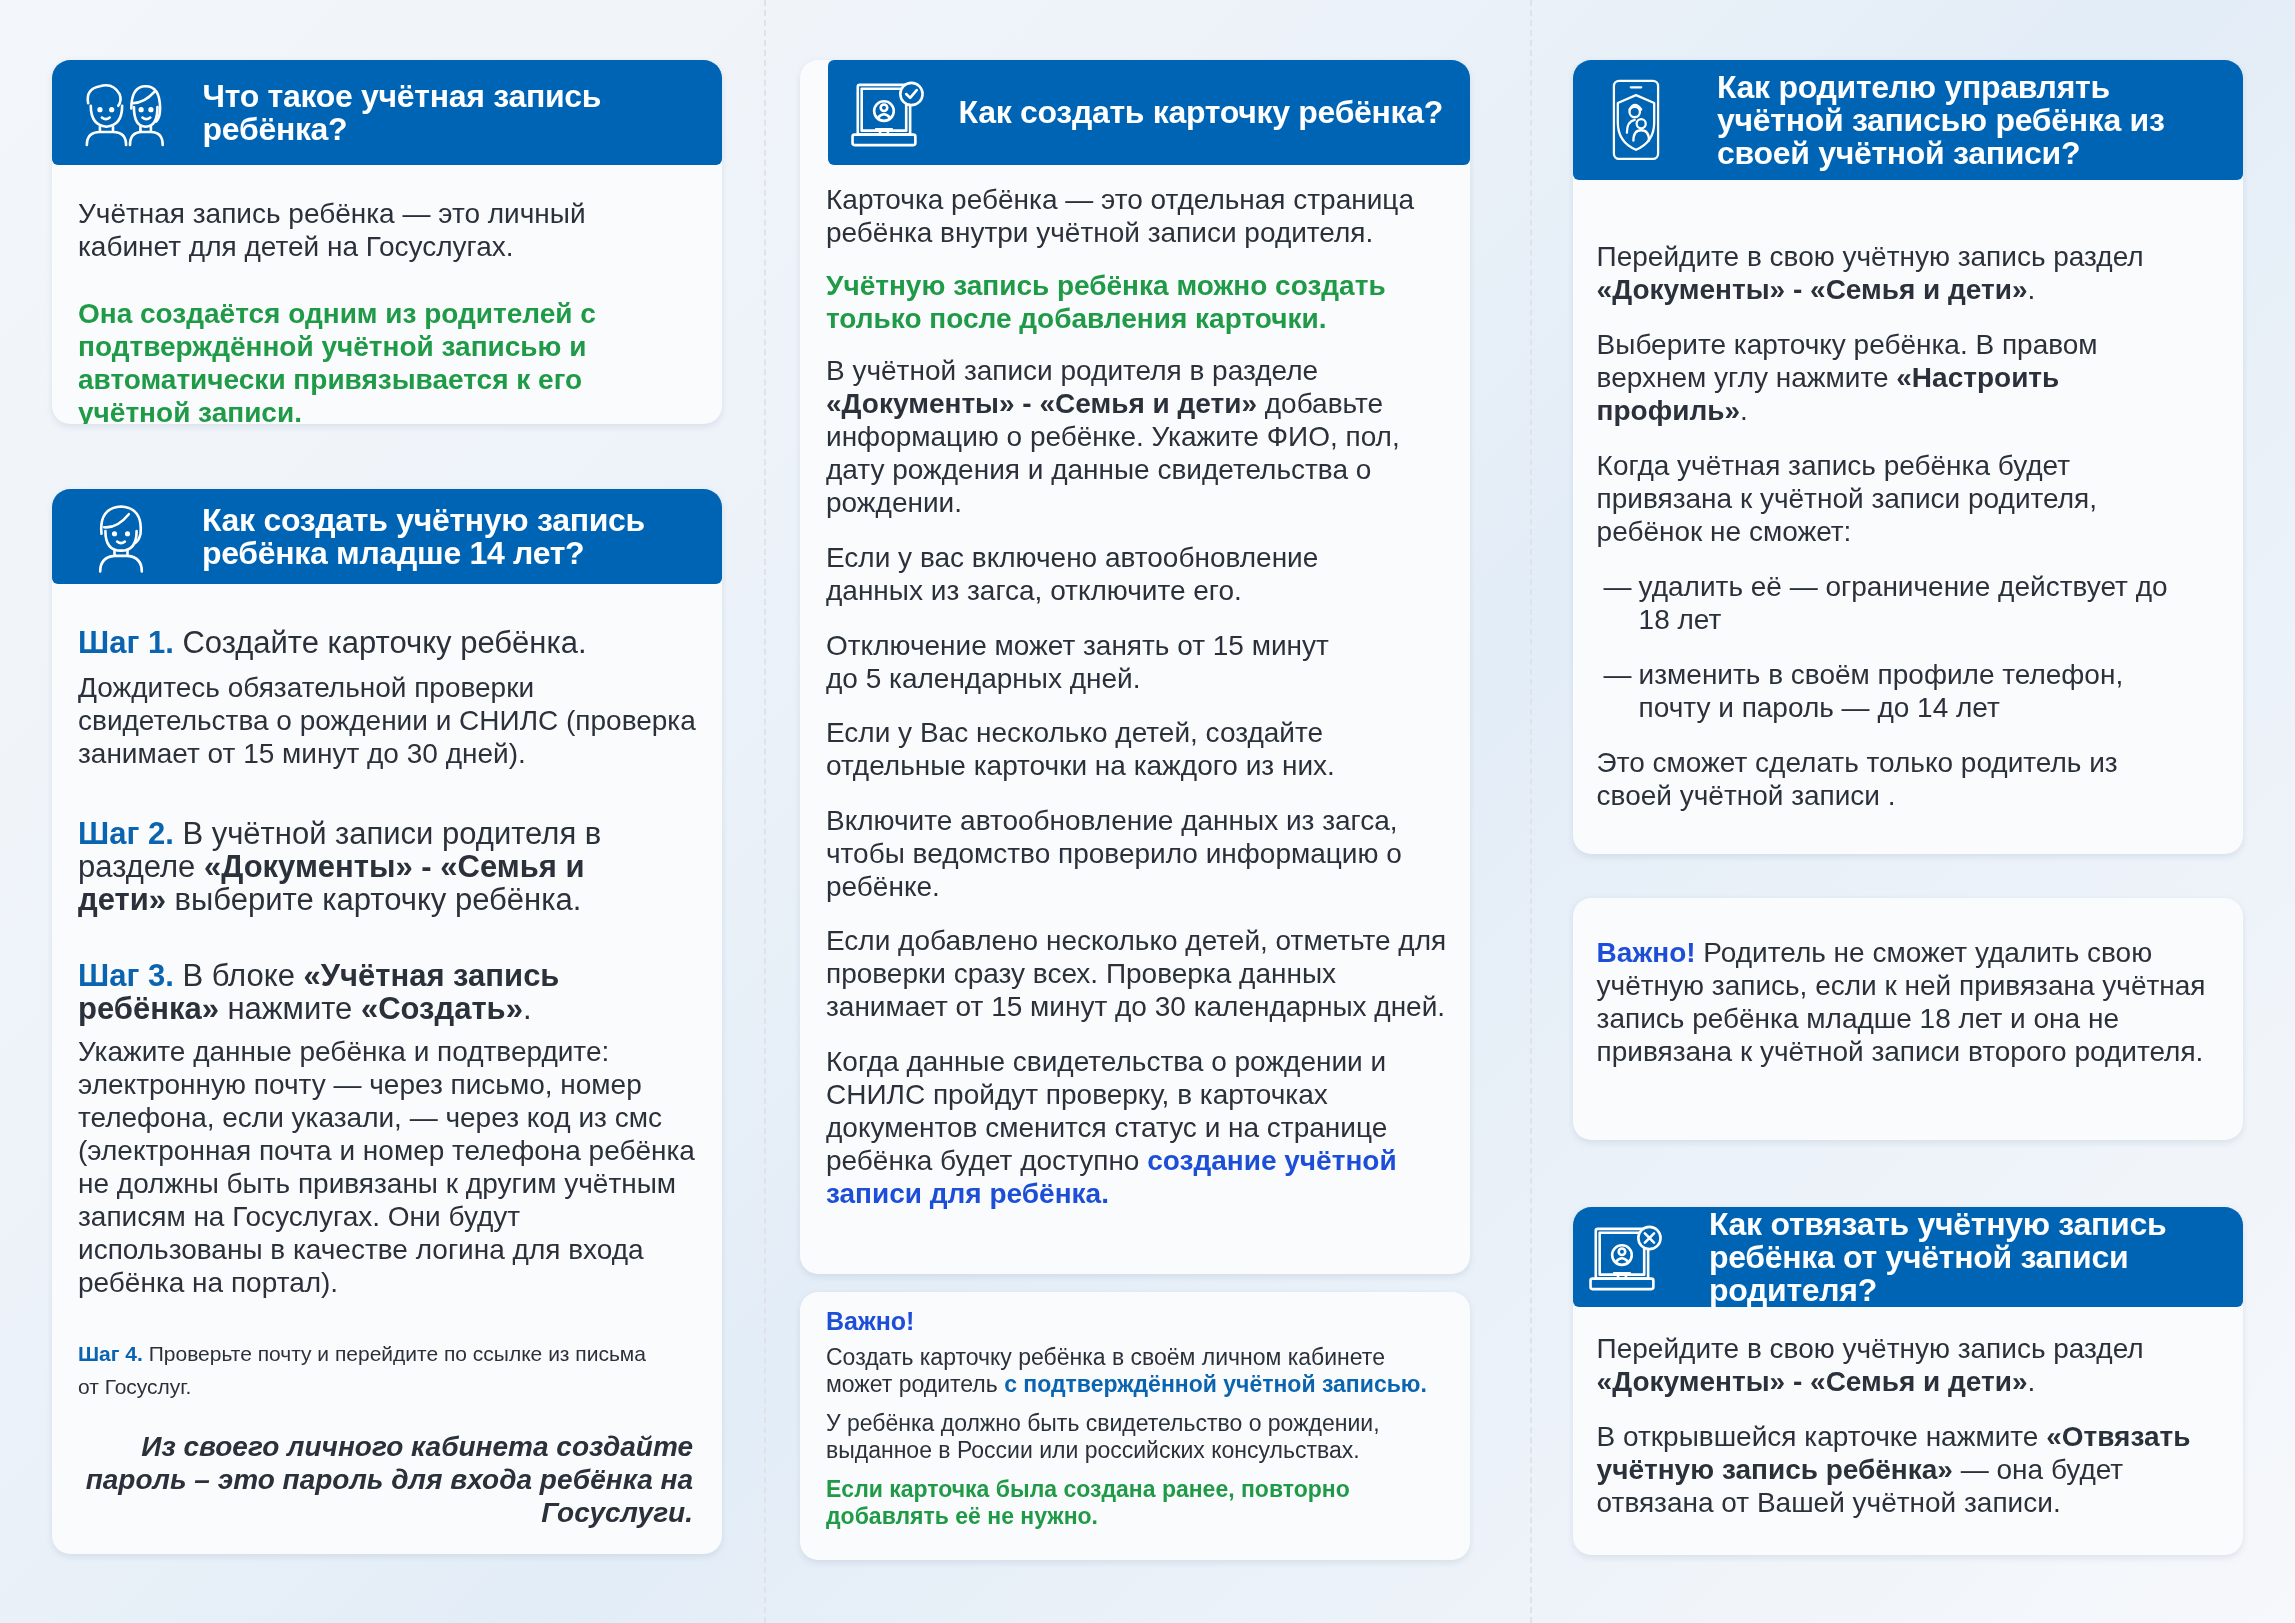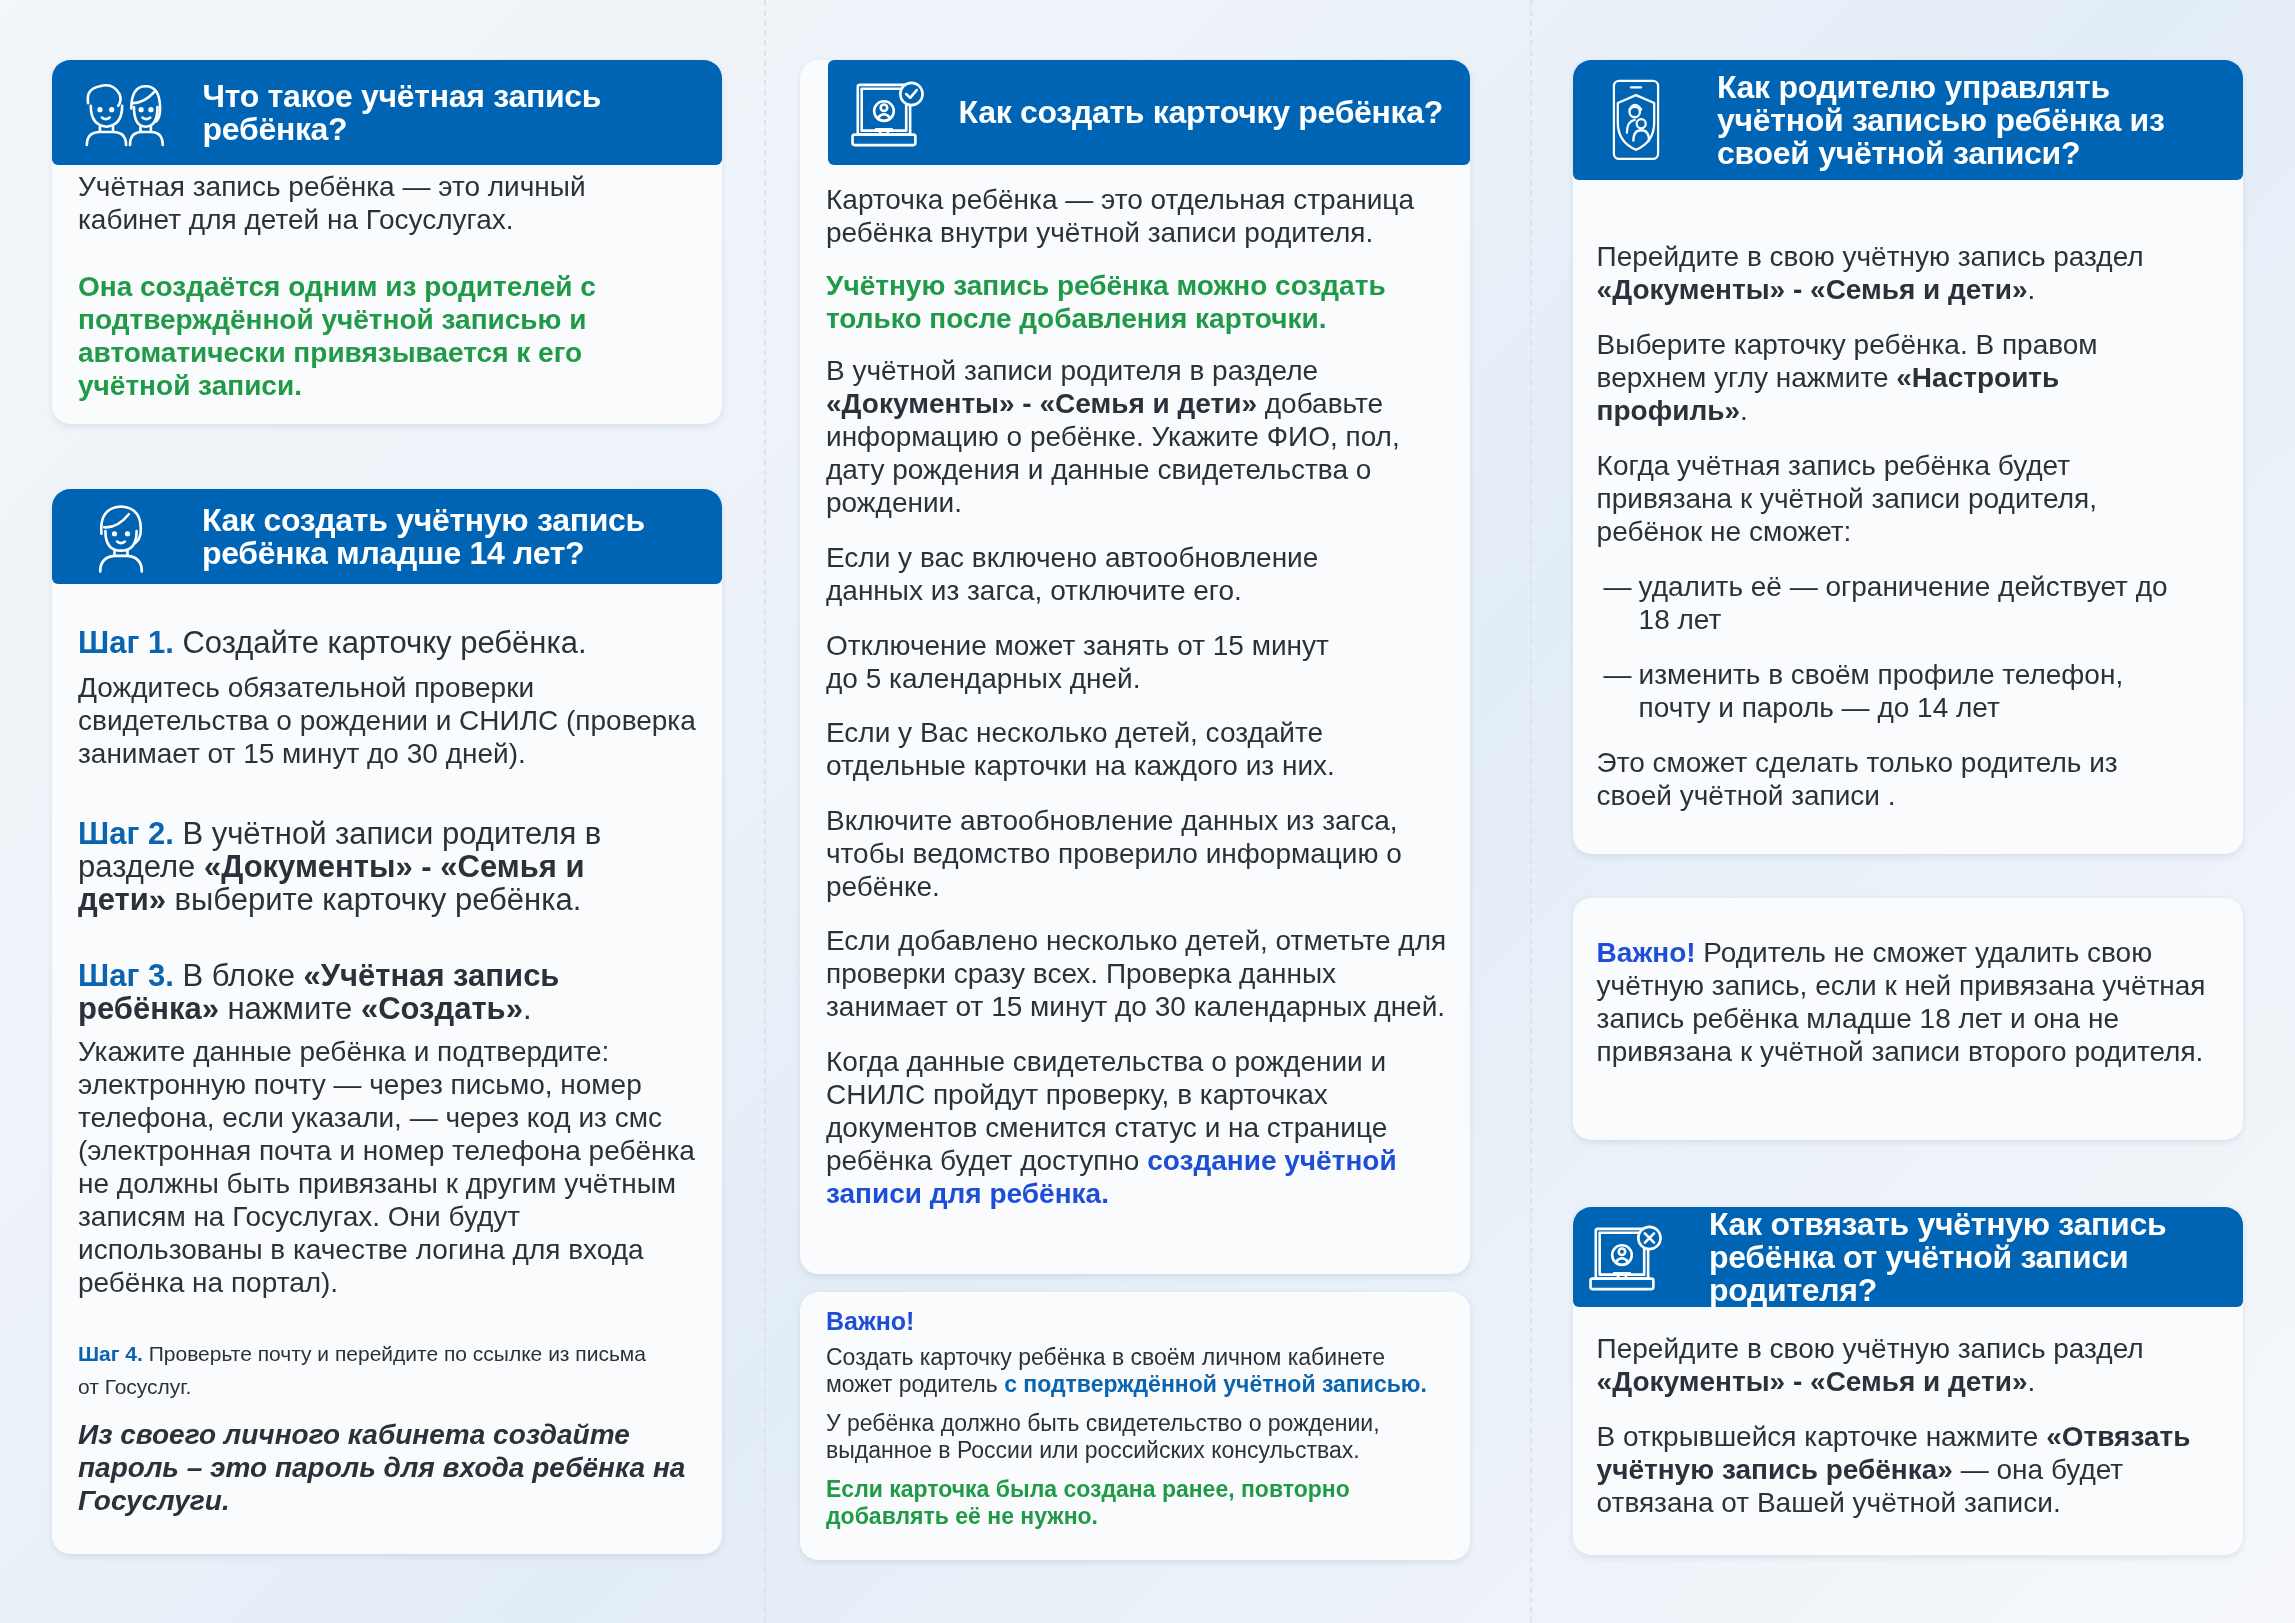--- a/index.html
+++ b/index.html
@@ -65,21 +65,21 @@
         <path d="M84 46 q0 30 18 30 q18 0 18 -30"></path>
         <path d="M82 40 q18 0 34 -18"></path>
         <circle cx="95" cy="50" r="2" fill="#fff"></circle>
           <circle cx="110" cy="50" r="2" fill="#fff"></circle>
         <path d="M97 62 q6 5 12 0"></path>
         <path d="M94 76 v8 M110 76 v8 M78 104 q0 -20 18 -20 h14 q18 0 18 20"></path>
       </svg>
     </span>
     <h2 style="width:445px;">Что такое учётная запись ребёнка?</h2>
   </div>
-  <div class="card-body" style="padding-top:5px;">
+  <div class="card-body" style="padding-top:32px;">
     <p style="width:563px;">Учётная запись ребёнка  — это личный кабинет для детей на Госуслугах.</p>
     <p class="green" style="margin-top:34px; width:602px;">Она создаётся одним из родителей с подтверждённой учётной записью и автоматически привязывается к его учётной записи.</p>
   </div>
 </section>
 
 <section class="card" style="left:52px; top:489px; width:670px; height:1065px;">
   <div class="card-head" style="height:95px; padding-left:39px;">
     <span class="icon" style="width:59px; margin-right:52px;">
       <svg width="52" height="72" viewBox="0 0 80 110" fill="none" stroke="#fff" stroke-width="4" stroke-linecap="round" stroke-linejoin="round">
         <path d="M10 50 q-4 -40 30 -42 q34 2 30 42 q-2 10 -8 14"></path>
@@ -104,21 +104,21 @@
     </p>
 
     <p style="margin-top:43px; font-size:31px; line-height:33px; width:589px;">
       <span class="step">Шаг 3.</span><span> В блоке </span><b>«Учётная запись ребёнка»</b><span> нажмите </span><b>«Создать»</b><span>.</span>
     </p>
     <p style="margin-top:10.5px; width:628px; line-height:33px;">Укажите данные ребёнка и подтвердите: электронную почту — через письмо, номер телефона, если указали, — через код из смс (электронная почта и номер телефона ребёнка не должны быть привязаны к другим учётным записям на Госуслугах. Они будут использованы в качестве логина для входа ребёнка на портал).</p>
 
     <p style="margin-top:38px; font-size:21px; line-height:33px; width:589px;">
       <span class="step">Шаг 4.</span><span> Проверьте почту и перейдите по ссылке из письма от Госуслуг.</span>
     </p>
-    <p class="italic" style="margin-top:15px; width:615px;">Из своего личного кабинета создайте пароль – это пароль для входа ребёнка на Госуслуги.</p>
+    <p class="italic" style="margin-top:27px; width:615px;text-align:right;">Из своего личного кабинета создайте пароль – это пароль для входа ребёнка на Госуслуги.</p>
   </div>
 </section>
 
 <section class="card" style="left:800px; top:60px; width:670px; height:1214px;">
   <div class="card-head" style="height:105px; padding-left:19.6px;margin-left:28px;">
     <span class="icon" style="width:85px; margin-right:26px;">
       <svg width="79" height="72" viewBox="0 0 120 110" fill="none" stroke="#fff" stroke-width="4" stroke-linecap="round" stroke-linejoin="round">
         <rect x="10" y="12" width="80" height="76" rx="3"></rect>
         <rect x="16" y="18" width="68" height="64"></rect>
         <rect x="2" y="88" width="96" height="16" rx="3"></rect>

